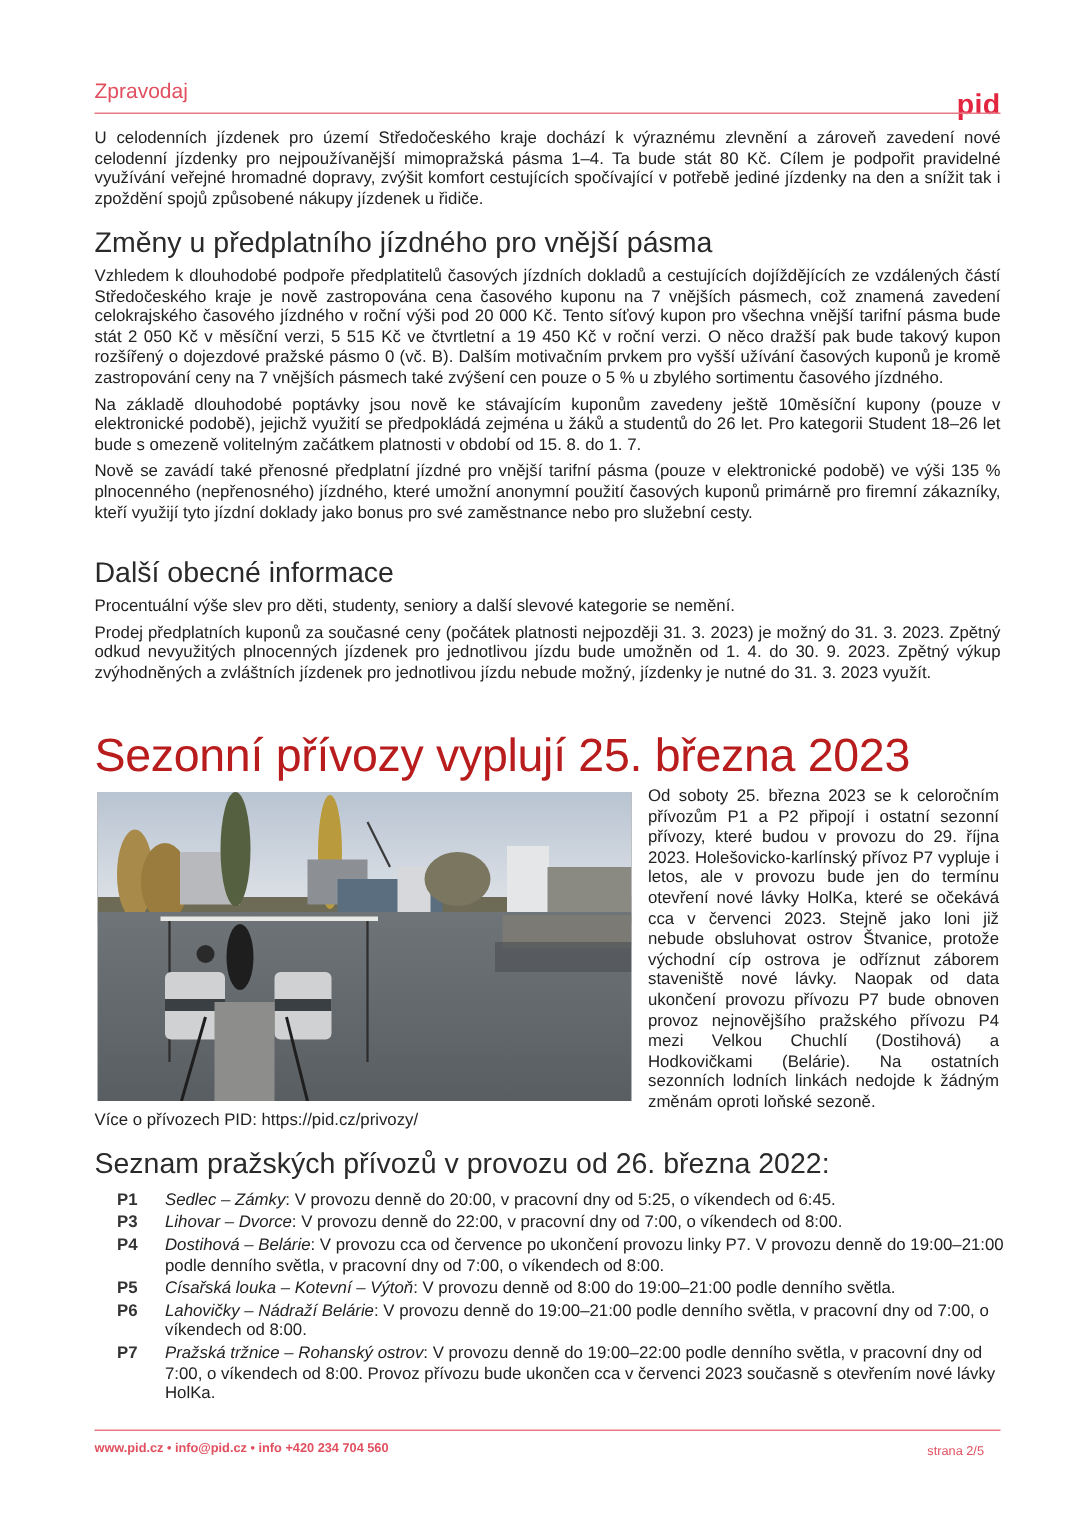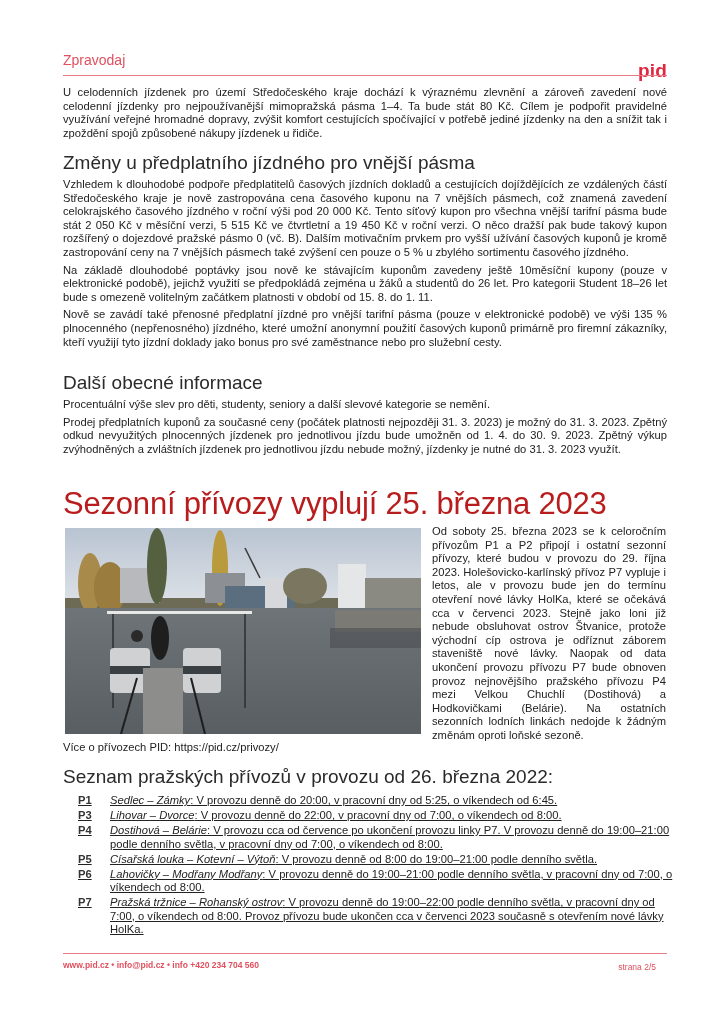--- a/index.html
+++ b/index.html
@@ -17,21 +17,21 @@
     .h2 { position: absolute; left: 63px; font-size: 19px; color: #2a2a2a; white-space: nowrap; }
     .h1 { position: absolute; left: 63px; top: 486px; font-size: 31px; color: #b91c1c; white-space: nowrap; letter-spacing: -0.2px; }
 
     .photo { position: absolute; left: 65px; top: 528px; width: 356px; height: 206px; overflow: hidden; background: #7c8083; }
     .photo svg { display: block; }
 
     .side-text { position: absolute; left: 432px; top: 525px; width: 234px; font-size: 11.2px; line-height: 13.6px; text-align: justify; color: #222; }
     .caption { position: absolute; left: 63px; top: 741px; font-size: 11.2px; color: #222; }
 
     .list { position: absolute; left: 78px; top: 794px; width: 600px; font-size: 11.2px; line-height: 13.6px; color: #222; }
-    .row { display: flex; margin-bottom: 1.4px; text-decoration: underline; }
+    .row { display: flex; margin-bottom: 1.4px; }
     .code { width: 32px; flex: 0 0 32px; font-weight: bold; color: #333; }
     .desc { flex: 1; }
     .desc .route { font-style: italic; }
 
     .ftr-line { position: absolute; left: 63px; top: 953px; width: 604px; height: 1px; background: #e87a86; }
     .ftr-left { position: absolute; left: 63px; top: 960px; font-size: 8.5px; color: #e0505f; font-weight: bold; }
     .ftr-right { position: absolute; right: 60px; top: 962px; font-size: 8.5px; color: #e0505f; }
   </style>
 </head>
 <body>
@@ -44,21 +44,21 @@
     <div class="hdr-line"></div>
   </div>
 
   <div class="body-text" style="top:86px;">
     <p>U celodenních jízdenek pro území Středočeského kraje dochází k výraznému zlevnění a zároveň zavedení nové celodenní jízdenky pro nejpoužívanější mimopražská pásma 1–4. Ta bude stát 80 Kč. Cílem je podpořit pravidelné využívání veřejné hromadné dopravy, zvýšit komfort cestujících spočívající v potřebě jediné jízdenky na den a snížit tak i zpoždění spojů způsobené nákupy jízdenek u řidiče.</p>
   </div>
 
   <div class="h2" style="top:152px;">Změny u předplatního jízdného pro vnější pásma</div>
   <div class="body-text" style="top:178px;">
     <p>Vzhledem k dlouhodobé podpoře předplatitelů časových jízdních dokladů a cestujících dojíždějících ze vzdálených částí Středočeského kraje je nově zastropována cena časového kuponu na 7 vnějších pásmech, což znamená zavedení celokrajského časového jízdného v roční výši pod 20 000 Kč. Tento síťový kupon pro všechna vnější tarifní pásma bude stát 2 050 Kč v měsíční verzi, 5 515 Kč ve čtvrtletní a 19 450 Kč v roční verzi. O něco dražší pak bude takový kupon rozšířený o dojezdové pražské pásmo 0 (vč. B). Dalším motivačním prvkem pro vyšší užívání časových kuponů je kromě zastropování ceny na 7 vnějších pásmech také zvýšení cen pouze o 5 % u zbylého sortimentu časového jízdného.</p>
-    <p>Na základě dlouhodobé poptávky jsou nově ke stávajícím kuponům zavedeny ještě 10měsíční kupony (pouze v elektronické podobě), jejichž využití se předpokládá zejména u žáků a studentů do 26 let. Pro kategorii Student 18–26 let bude s omezeně volitelným začátkem platnosti v období od 15. 8. do 1. 11.</p>
+    <p>Na základě dlouhodobé poptávky jsou nově ke stávajícím kuponům zavedeny ještě 10měsíční kupony (pouze v elektronické podobě), jejichž využití se předpokládá zejména u žáků a studentů do 26 let. Pro kategorii Student 18–26 let bude s omezeně volitelným začátkem platnosti v období od 15. 8. do 1. 7.</p>
     <p>Nově se zavádí také přenosné předplatní jízdné pro vnější tarifní pásma (pouze v elektronické podobě) ve výši 135 % plnocenného (nepřenosného) jízdného, které umožní anonymní použití časových kuponů primárně pro firemní zákazníky, kteří využijí tyto jízdní doklady jako bonus pro své zaměstnance nebo pro služební cesty.</p>
   </div>
 
   <div class="h2" style="top:372px;">Další obecné informace</div>
   <div class="body-text" style="top:398px;">
     <p>Procentuální výše slev pro děti, studenty, seniory a další slevové kategorie se nemění.</p>
     <p>Prodej předplatních kuponů za současné ceny (počátek platnosti nejpozději 31. 3. 2023) je možný do 31. 3. 2023. Zpětný odkud nevyužitých plnocenných jízdenek pro jednotlivou jízdu bude umožněn od 1. 4. do 30. 9. 2023. Zpětný výkup zvýhodněných a zvláštních jízdenek pro jednotlivou jízdu nebude možný, jízdenky je nutné do 31. 3. 2023 využít.</p>
   </div>
 
   <div class="h1">Sezonní přívozy vyplují 25. března 2023</div>
@@ -125,21 +125,21 @@
     <div class="row">
       <div class="code">P4</div>
       <div class="desc"><span class="route">Dostihová – Belárie</span><span>: V provozu cca od července po ukončení provozu linky P7. V provozu denně do 19:00–21:00 podle denního světla, v pracovní dny od 7:00, o víkendech od 8:00.</span></div>
     </div>
     <div class="row">
       <div class="code">P5</div>
       <div class="desc"><span class="route">Císařská louka – Kotevní – Výtoň</span><span>: V provozu denně od 8:00 do 19:00–21:00 podle denního světla.</span></div>
     </div>
     <div class="row">
       <div class="code">P6</div>
-      <div class="desc"><span class="route">Lahovičky – Modřany Modřany</span><span>: V provozu denně do 19:00–21:00 podle denního světla, v pracovní dny od 7:00, o víkendech od 8:00.</span></div>
+      <div class="desc"><span class="route">Lahovičky – Nádraží Belárie</span><span>: V provozu denně do 19:00–21:00 podle denního světla, v pracovní dny od 7:00, o víkendech od 8:00.</span></div>
     </div>
     <div class="row">
       <div class="code">P7</div>
       <div class="desc"><span class="route">Pražská tržnice – Rohanský ostrov</span><span>: V provozu denně do 19:00–22:00 podle denního světla, v pracovní dny od 7:00, o víkendech od 8:00. Provoz přívozu bude ukončen cca v červenci 2023 současně s otevřením nové lávky HolKa.</span></div>
     </div>
   </div>
 
   <div class="ftr-line"></div>
   <div class="ftr-left">www.pid.cz • info@pid.cz • info +420 234 704 560</div>
   <div class="ftr-right">strana 2/5</div>

